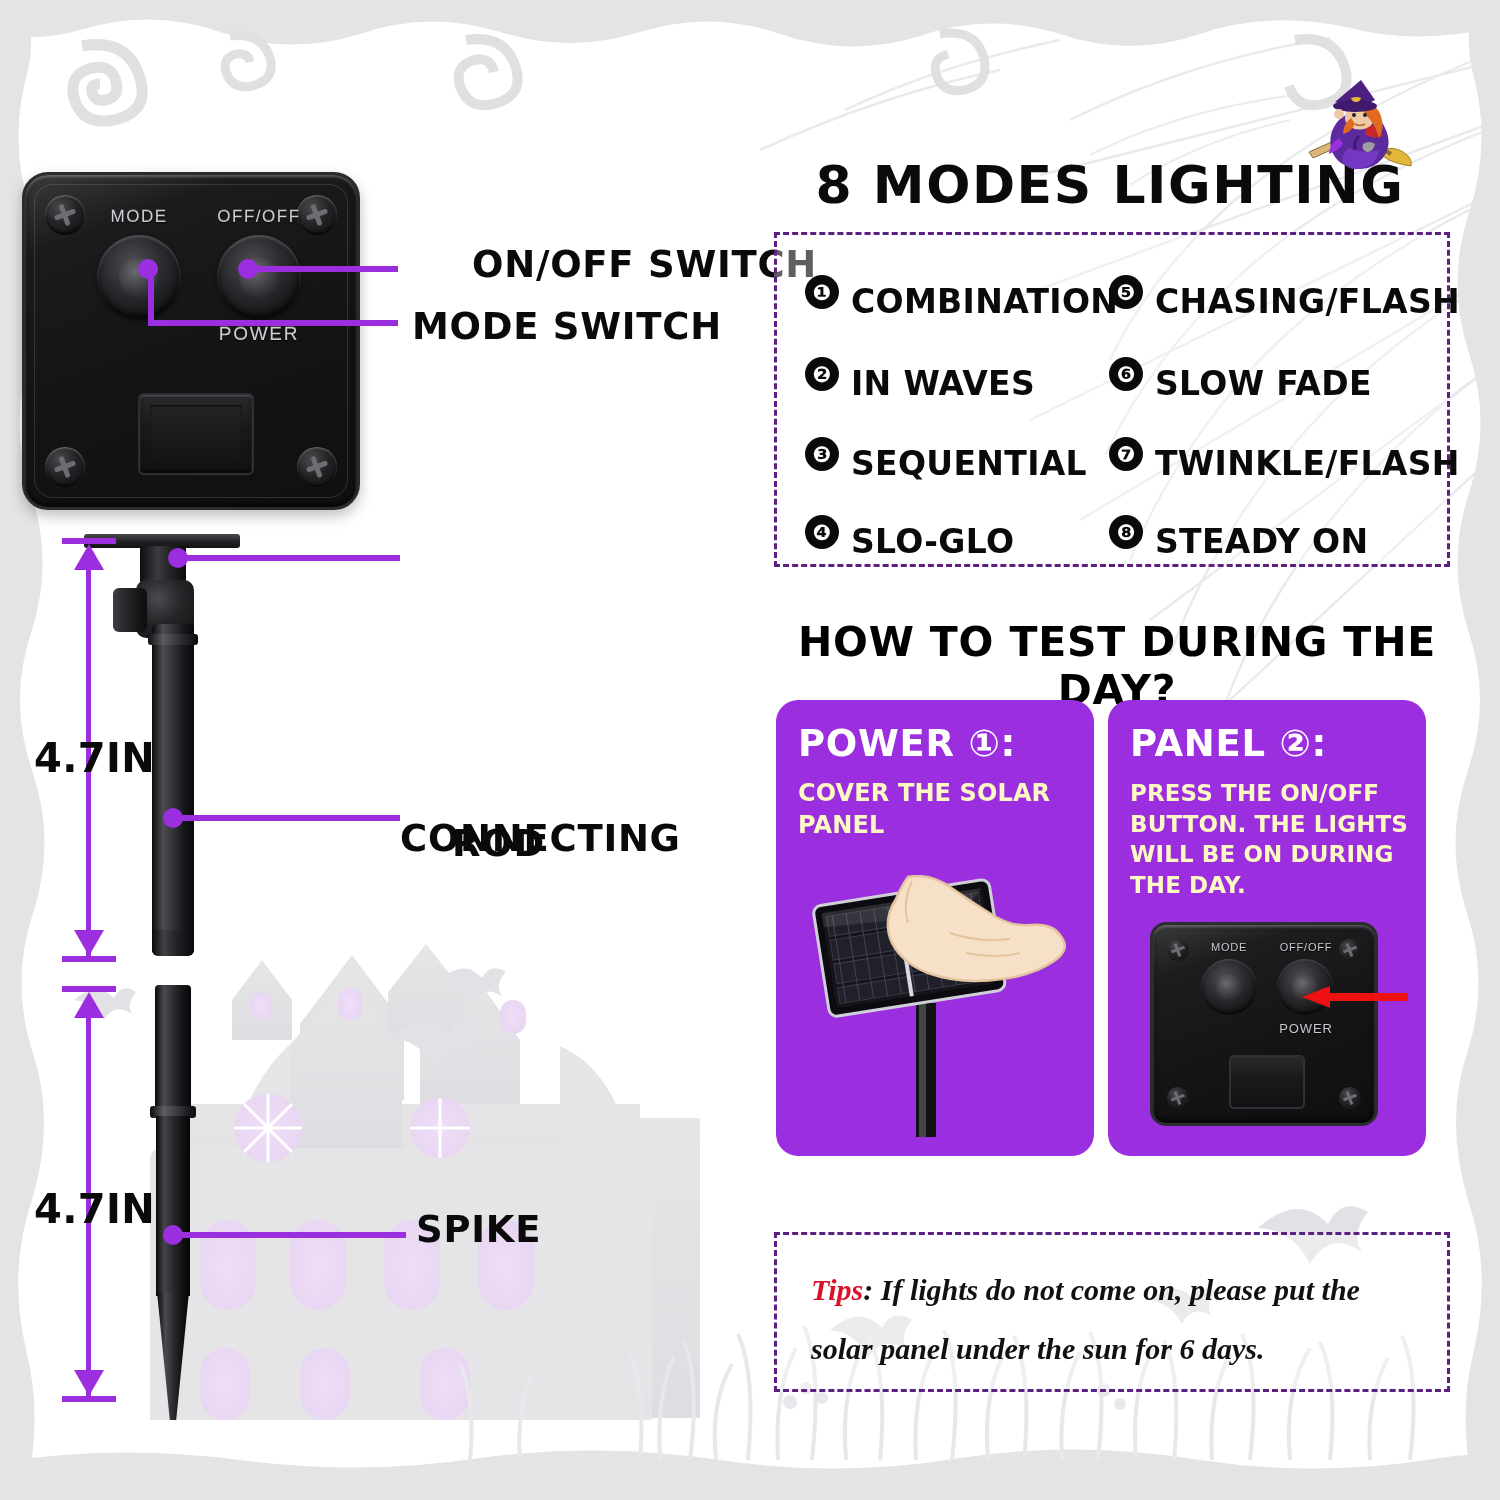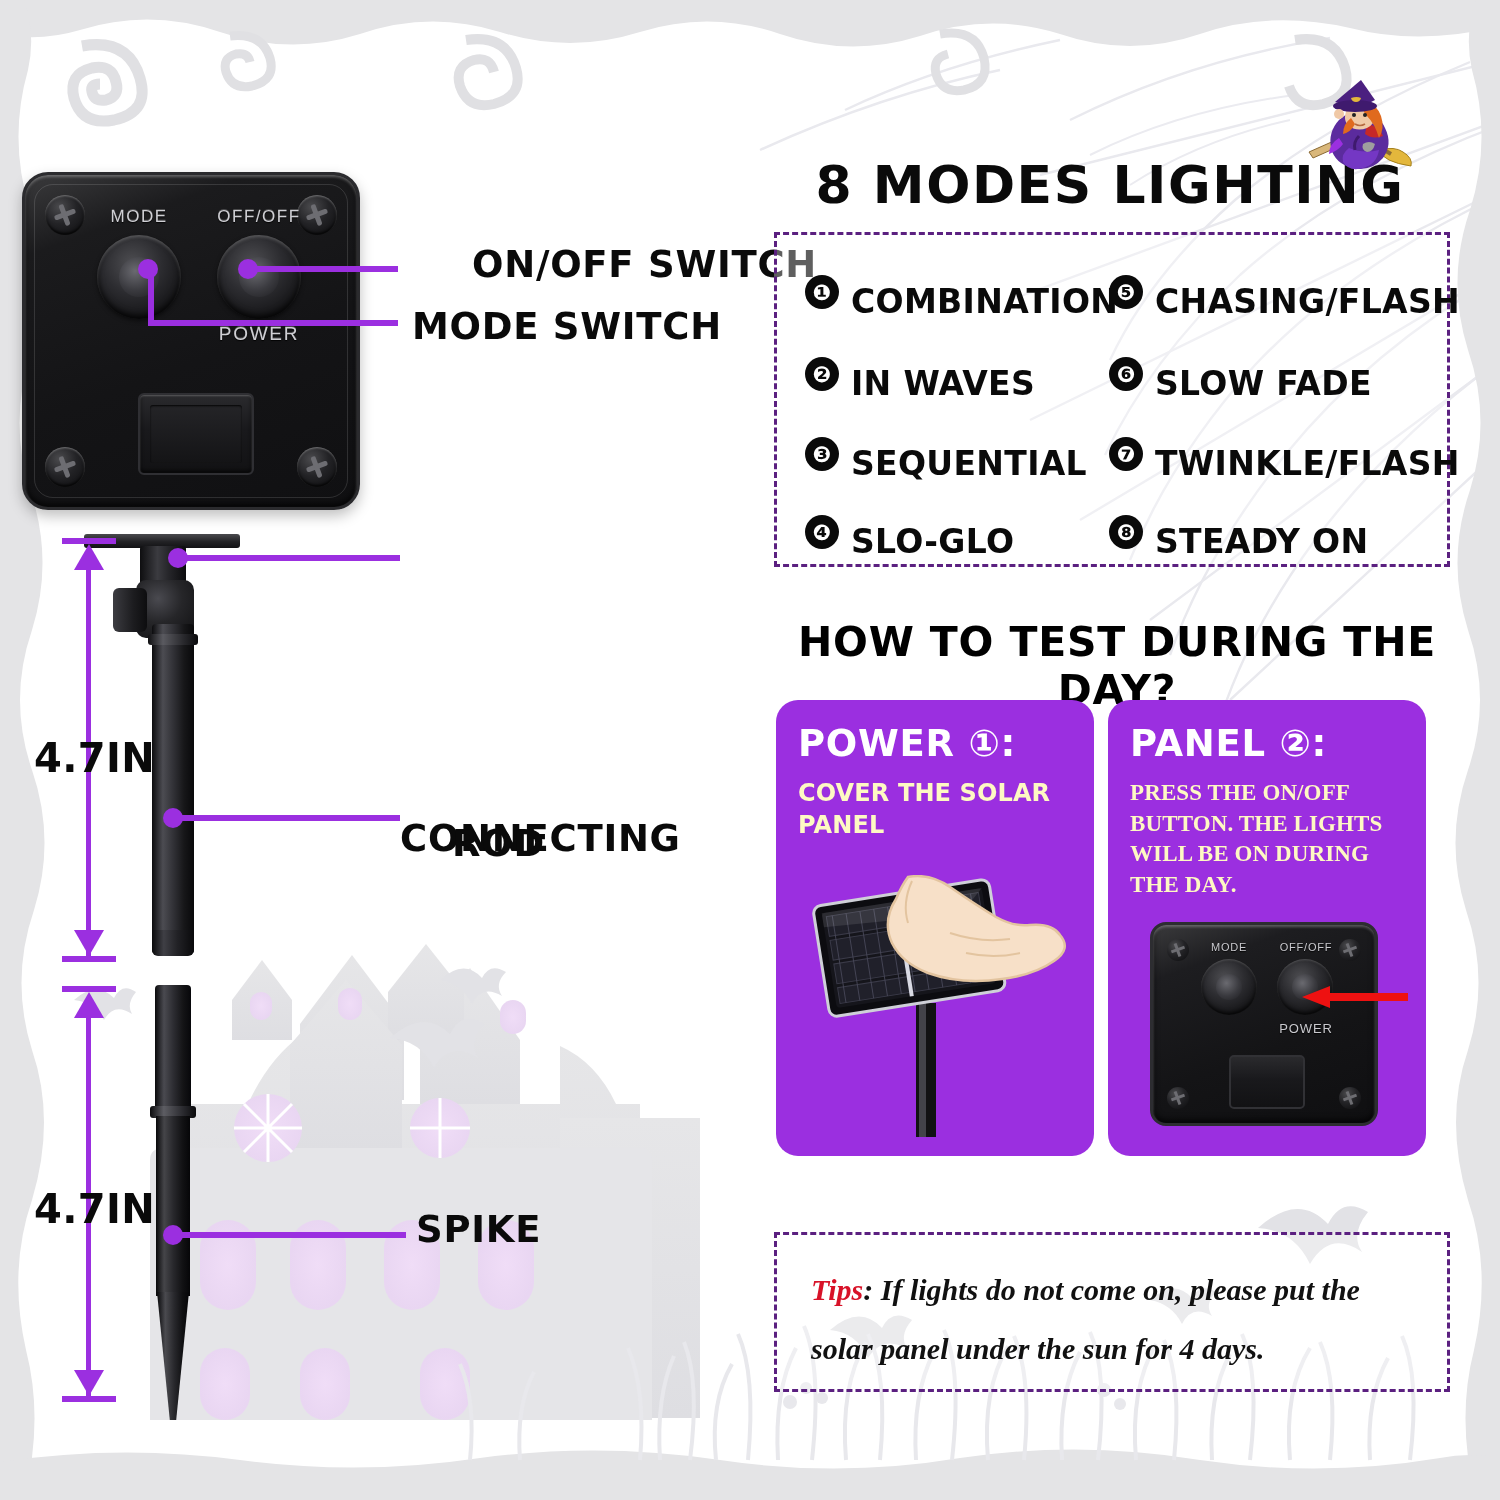--- a/index.html
+++ b/index.html
@@ -205,21 +205,21 @@
   .step-head{
     position:absolute;left:22px;top:22px;
     font-family:"DejaVu Sans", sans-serif;font-weight:bold;font-size:37px;
     color:#ffffff;letter-spacing:.02em;white-space:nowrap;
   }
   .step-body{
     position:absolute;left:22px;top:78px;width:284px;
     font-family:"DejaVu Sans", sans-serif;font-weight:bold;font-size:24px;
     line-height:1.33;color:#fef9c3;letter-spacing:.005em;
   }
-  #step-2 .step-body{font-size:23px;font-family:Liberation Serif, serif;}
+  #step-2 .step-body{font-size:23px;}
 
   
   #s1-art{position:absolute;left:22px;top:175px;width:280px;height:262px;}
   
   #s2-art{position:absolute;left:42px;top:222px;width:234px;height:212px;}
 
   .mini-panel{
     position:absolute;left:0;top:0;width:228px;height:204px;border-radius:16px;
     background:linear-gradient(160deg,#3a3a3c 0%,#1d1d20 20%,#141416 60%,#0f0f11 100%);
     border:3px solid #2d2d31;
@@ -583,16 +583,16 @@
         <div id="mini-boss"></div>
       </div>
       <svg id="red-arrow" viewBox="0 0 108 26">
         <path d="M108 9 H30 V2 L2 13 L30 24 V17 H108 Z" fill="#EE1111"></path>
       </svg>
     </div>
   </div>
 
   <div id="tips-box">
     <div id="tips-text">
-      <span id="tips-word">Tips</span><span>: If lights do not come on, please put the solar panel under the sun for 4 days.</span>
+      <span id="tips-word">Tips</span><span>: If lights do not come on, please put the solar panel under the sun for 6 days.</span>
     </div>
   </div>
 </div>
 
 </body></html>

